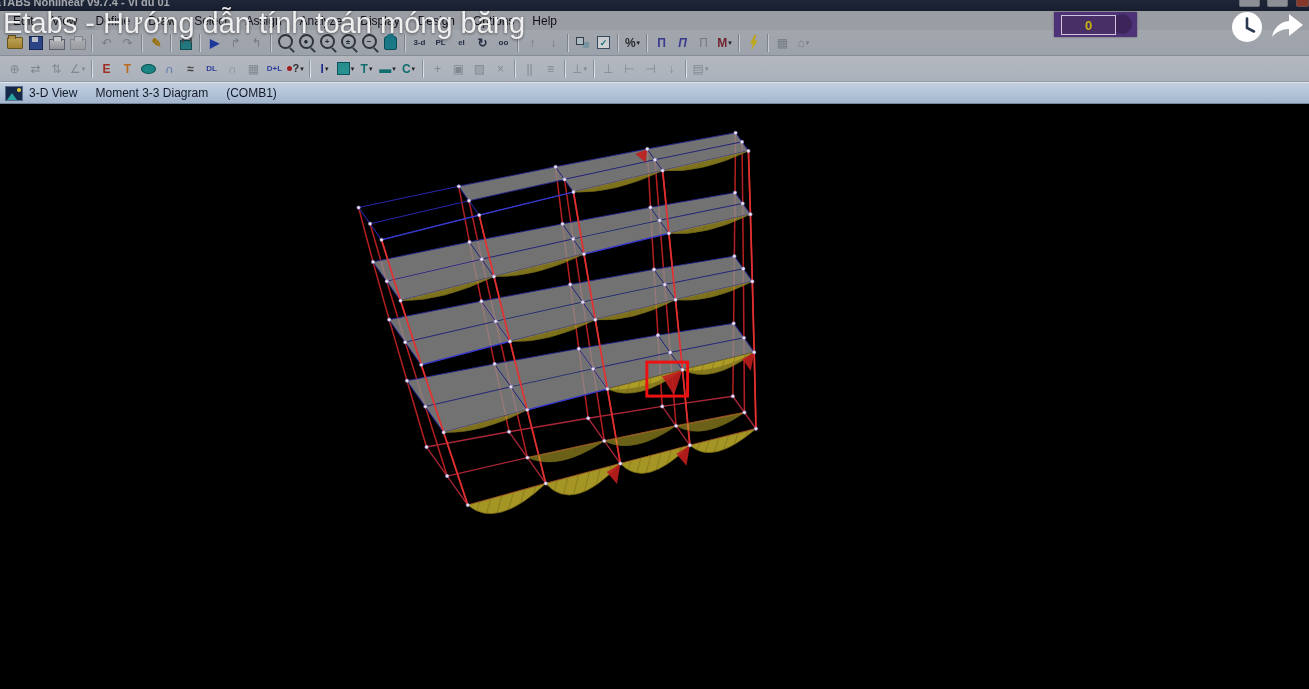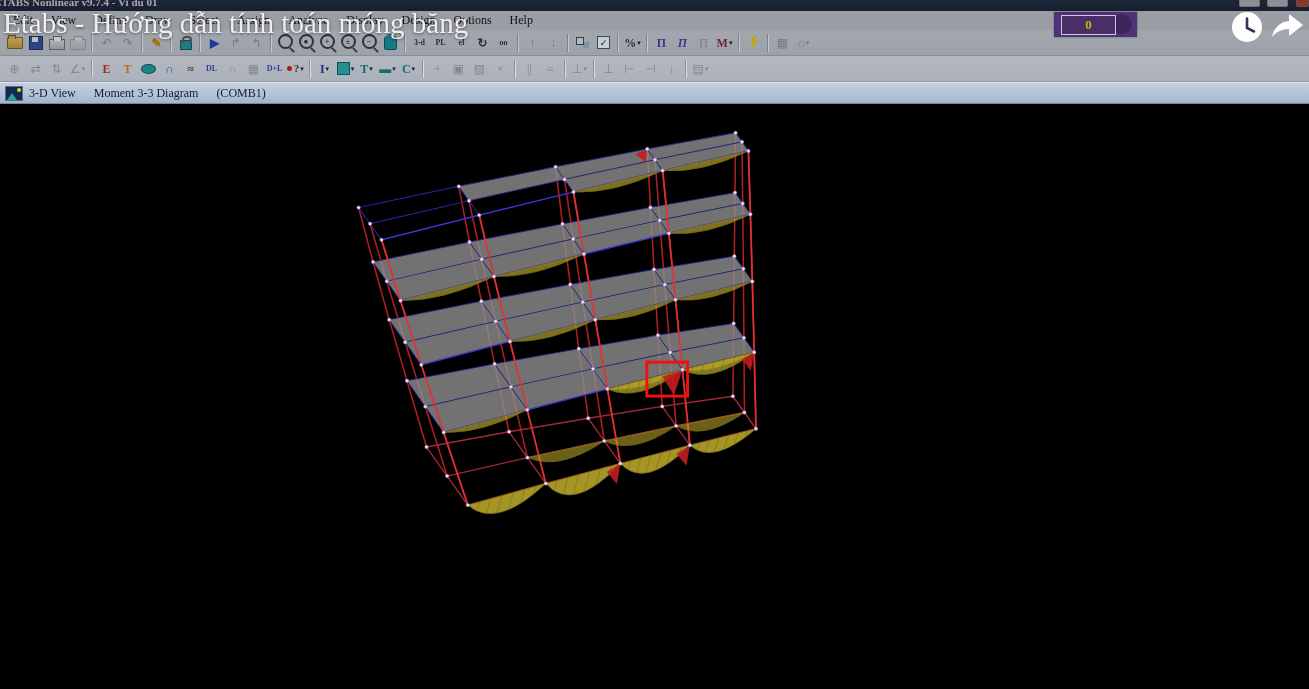--- a/index.html
+++ b/index.html
@@ -1,17 +1,17 @@
 <!DOCTYPE html>
 <html><head>
 <meta charset="utf-8">
 <style>
   html,body{margin:0;padding:0;background:#000;}
   #stage{position:relative;width:1309px;height:523px;overflow:hidden;background:#000;
-         font-family:Liberation Serif, serif;}
+         font-family:Liberation Sans, sans-serif;}
   
   #titlebar{position:absolute;left:0;top:0;width:100%;height:11px;background:linear-gradient(#2b3850,#1f2940);overflow:hidden;z-index:2;}
   #titlebar .t{position:absolute;left:-6px;top:-4px;font-size:11px;font-weight:bold;color:#e9ebf2;white-space:nowrap;}
   #menubar{position:absolute;left:0;top:11px;width:100%;height:19px;background:linear-gradient(#d3d7de,#c1c6cf);
            display:flex;align-items:center;padding-left:4px;box-sizing:border-box;z-index:2;}
   .menu-item{padding:2px 9px;font-size:12px;color:#16161e;cursor:default;}
   .toolrow{position:absolute;left:0;width:100%;display:flex;align-items:center;padding-left:4px;box-sizing:border-box;
            background:linear-gradient(#ccd1d9,#b3b9c4);border-bottom:1px solid #99a1ad;z-index:2;}
   #row1{top:30px;height:26px;}
   #row2{top:56px;height:26px;}

